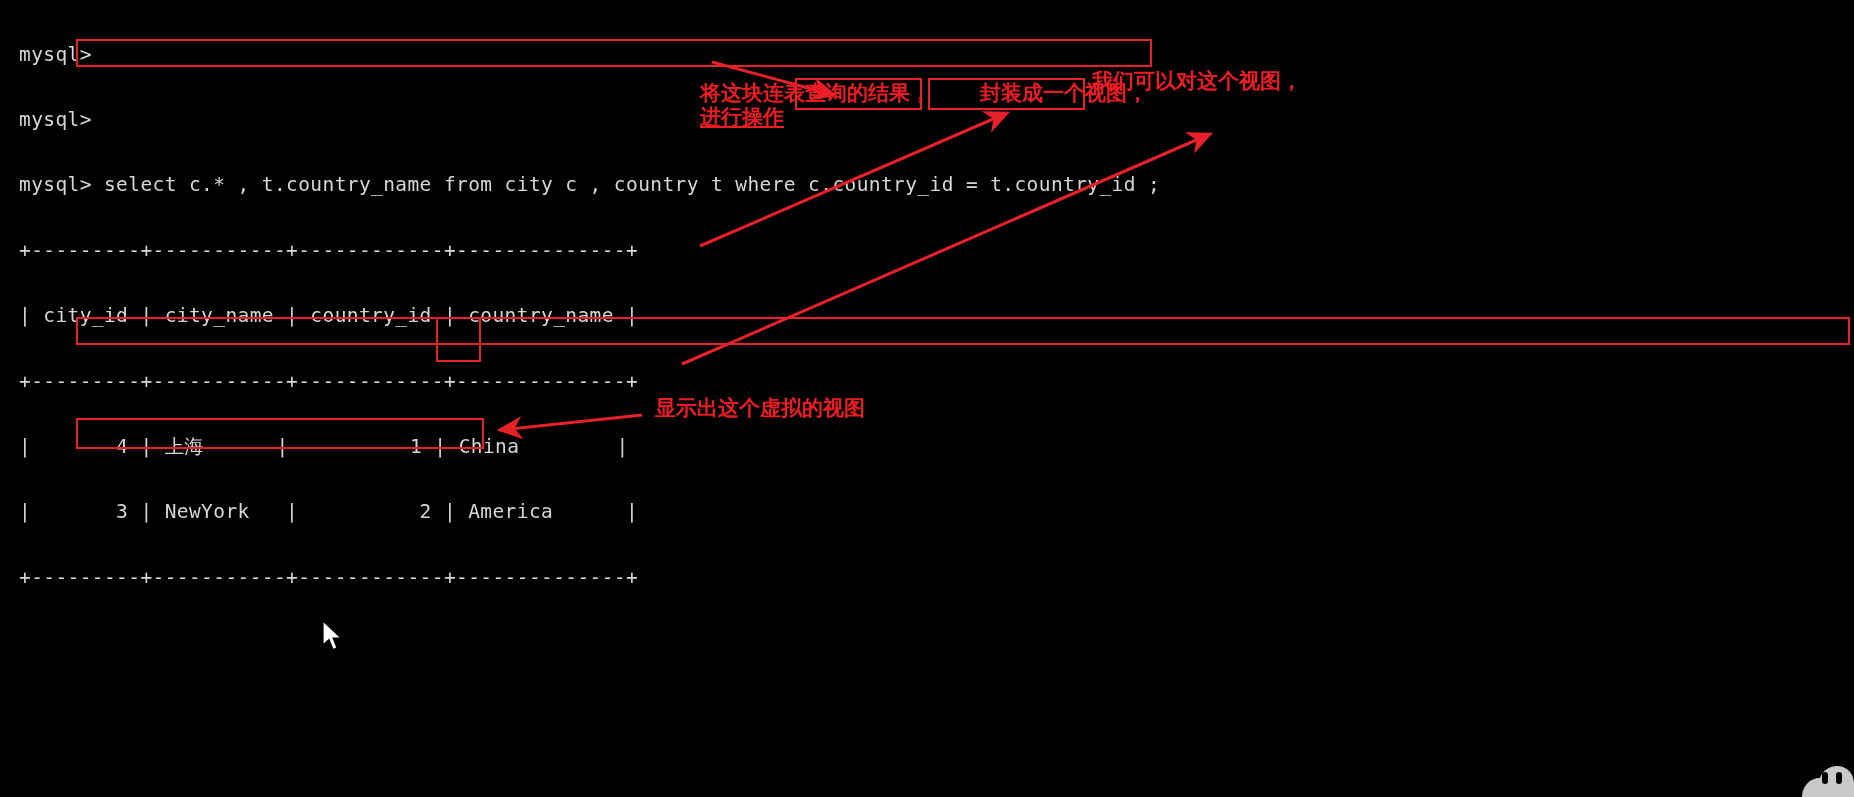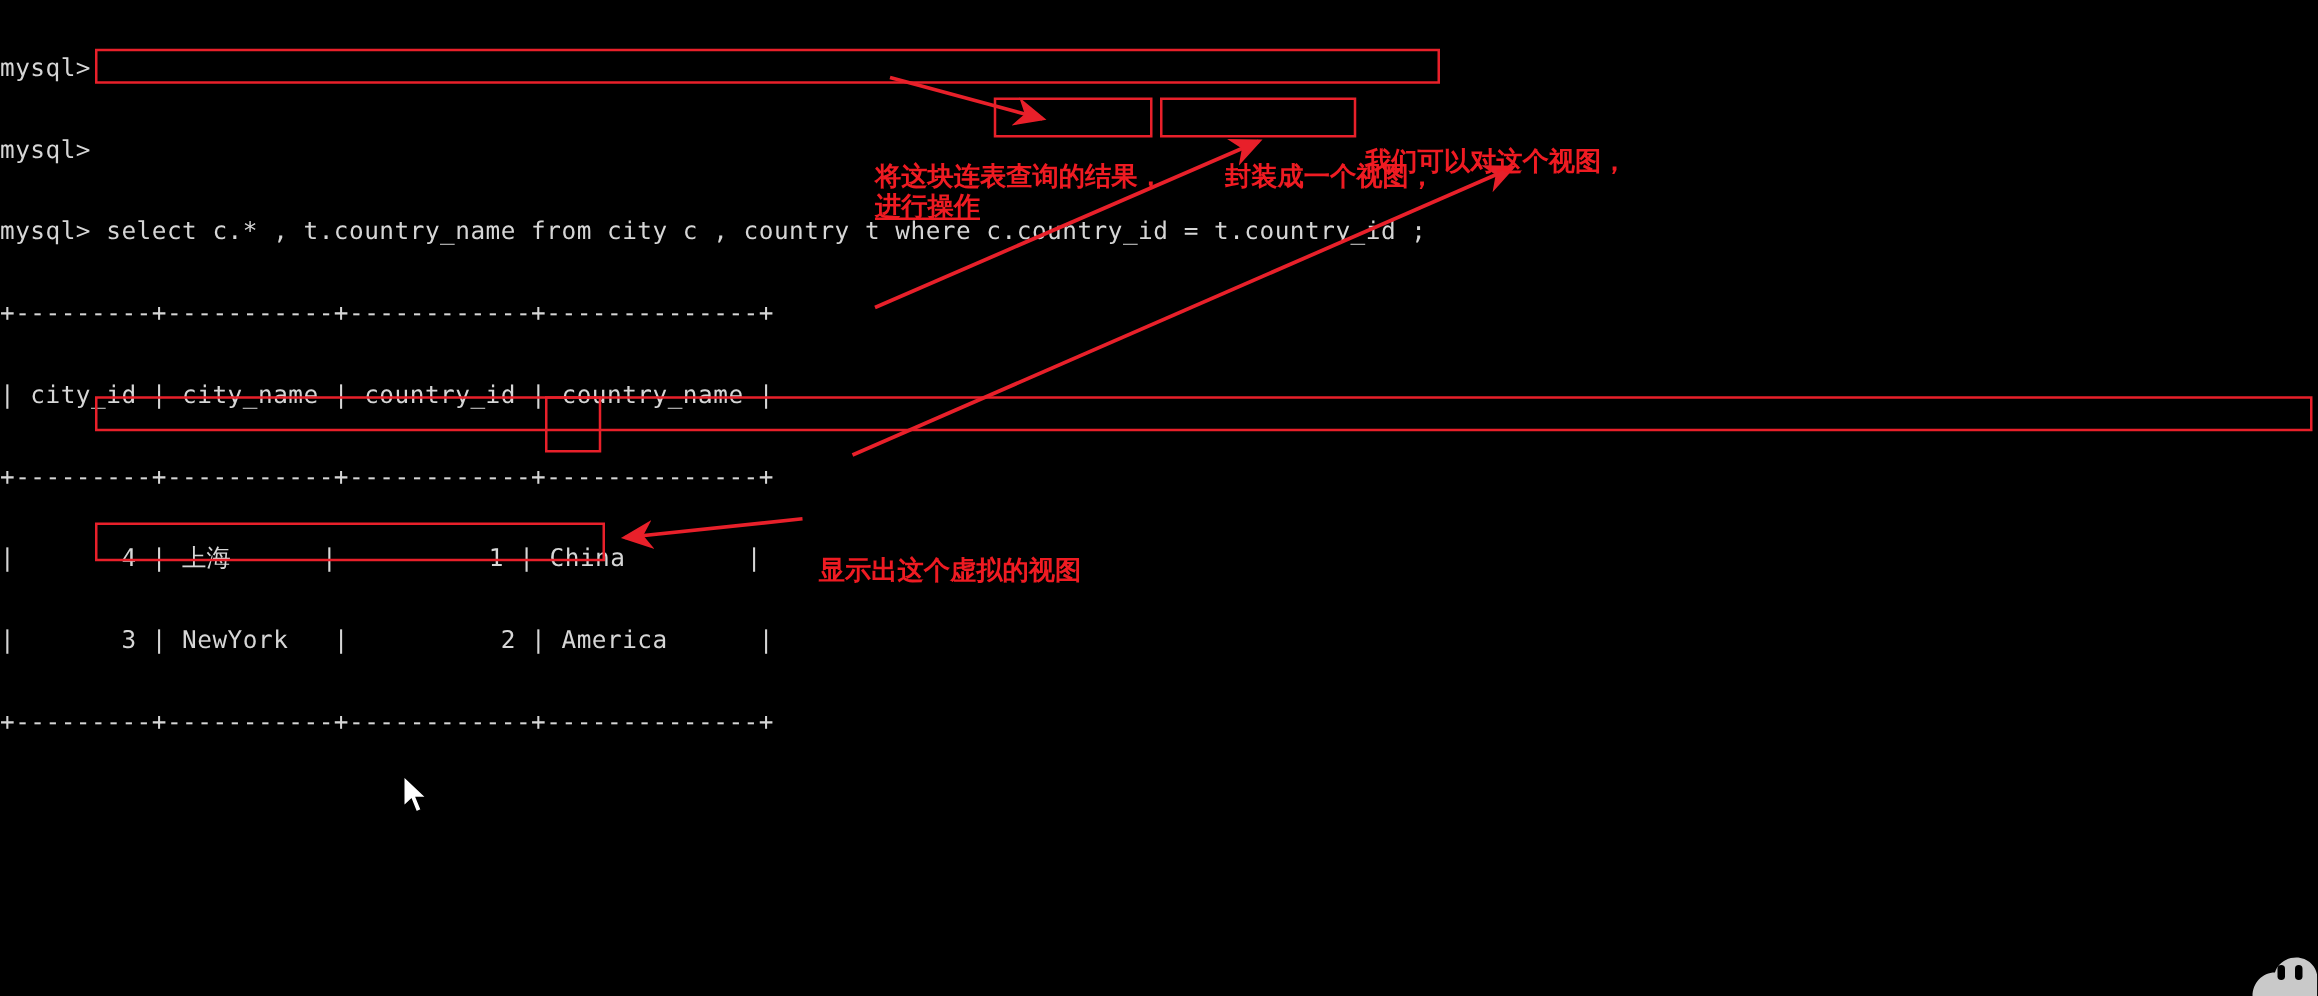--- a/index.html
+++ b/index.html
@@ -27,20 +27,21 @@
     font-family: "DejaVu Sans Mono", "Liberation Mono", monospace;
     font-size: 19.5px;
     line-height: 21.8px;
     letter-spacing: 0.4px;
     white-space: pre;
     z-index: 2;
   }
   #terminal .line {
     height: 21.8px;
     white-space: pre;
+    margin-left: 19px;
   }
   .cjk {
     font-family: "DejaVu Sans", "Liberation Sans", sans-serif;
     letter-spacing: 0;
   }
   
   #overlay {
     position: absolute;
     left: 0; top: 0;
     width: 1854px;
@@ -50,21 +51,20 @@
   }
   .anno-text {
     position: absolute;
     color: #ef1b22;
     font-family: "DejaVu Sans", "Liberation Sans", sans-serif;
     font-weight: bold;
     font-size: 21px;
     line-height: 26px;
     white-space: nowrap;
     z-index: 7;
-    margin-top: 48px;
   }
   .redbox {
     position: absolute;
     border: 2px solid #e8202a;
     box-sizing: border-box;
     z-index: 6;
   }
   
   #cursor {
     position: absolute;

